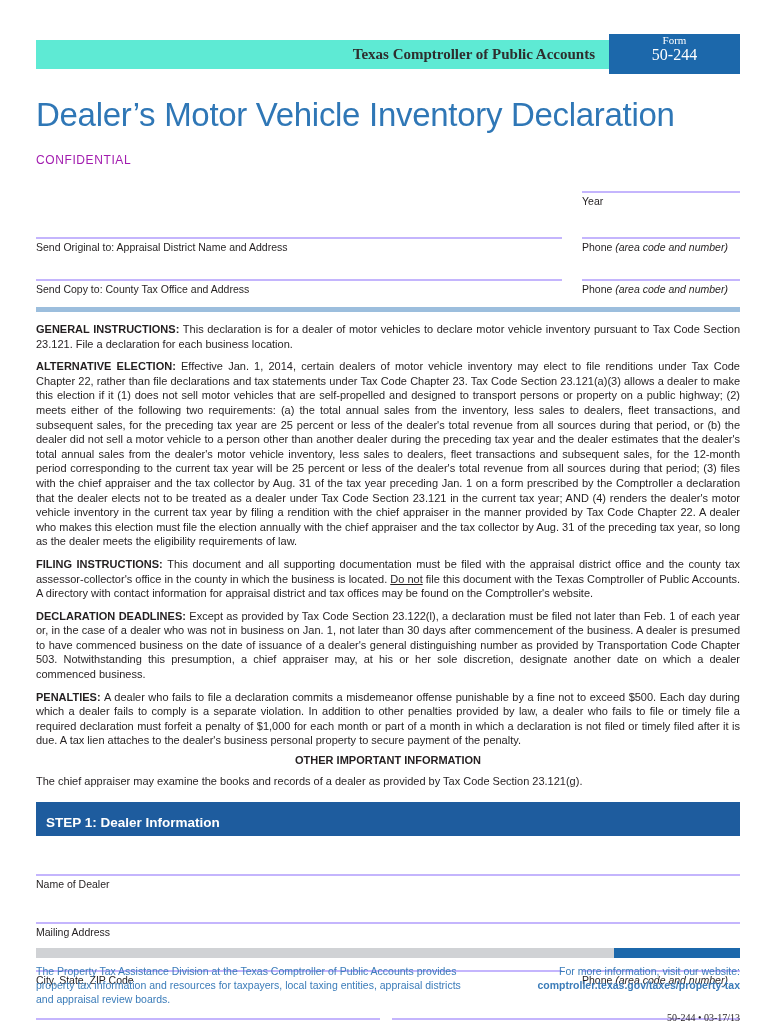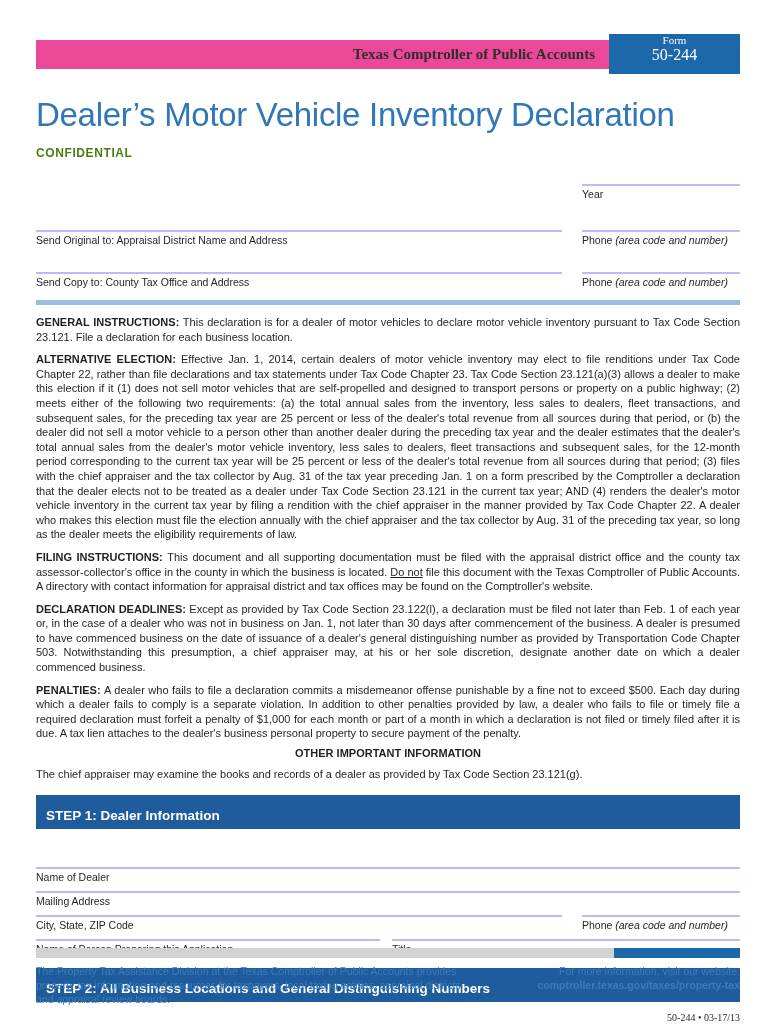--- a/index.html
+++ b/index.html
@@ -6,33 +6,33 @@
   html,body { background:#ffffff; }
   .page {
     position:relative; width:770px; height:1024px; background:#ffffff;
     font-family:"Liberation Sans", sans-serif; color:#231f20; overflow:hidden;
   }
   .content { position:absolute; left:36px; top:34px; width:704px; }
 
   
   .hdr { display:flex; align-items:flex-start; }
   .hdr-gray {
-    flex:1; height:29px; margin-top:6px; background:#ec4899;
+    flex:1; height:29px; margin-top:6px; background:#5eead4;
     display:flex; align-items:center; justify-content:flex-end; padding-right:14px;
     font-family:"Liberation Serif", serif; font-weight:bold; font-size:15px; color:#2e2e2e;
   }
   .hdr-form {
     width:131px; height:40px; background:#1c68ab; color:#ffffff; text-align:center;
     font-family:"Liberation Serif", serif; padding-top:0;
   }
   .hdr-form .f1 { font-size:11px; line-height:12px; }
   .hdr-form .f2 { font-size:16px; line-height:18px; }
 
   .doc-title { margin-top:22px; font-size:33px; font-weight:300; color:#2f77b6; letter-spacing:-0.3px; }
-  .confidential { margin-top:12px; font-size:12px; font-weight:bold; color:#4d7c0f; letter-spacing:0.6px; }
+  .confidential { margin-top:19px; font-size:12px; font-weight:normal; color:#a21caf; letter-spacing:0.6px; }
 
   
   .fill-row { display:flex; }
   .fill {
     border-top:2px solid #c4b5fd; padding-top:2px;
     font-size:10.5px; color:#231f20;
   }
   .fill .hint { font-style:italic; }
   .grow { flex:1; }
   .right-col { width:158px; margin-left:20px; }
@@ -48,21 +48,21 @@
   .center-head { text-align:center; font-weight:bold; font-size:11px; margin-top:6px; }
   .para.plain { text-align:left; margin-top:8px; }
 
   
   .step-bar {
     margin-top:13px; background:#1e5c9e; color:#ffffff;
     font-size:13.5px; font-weight:600; padding:13px 10px 6px 10px;
   }
 
   .gap-lg { margin-top:38px; }
-  .gap-row { margin-top:8px;align-items:flex-end; }
+  .gap-row { margin-top:32px;align-items:flex-end; }
 
   .prep-col { width:344px; }
   .title-col { flex:1; margin-left:12px; }
 
   
   .footer { position:absolute; left:36px; top:948px; width:704px; }
   .foot-bar { display:flex; }
   .foot-gray { flex:1; height:10px; background:#d0d2d5; }
   .foot-blue { width:126px; height:10px; background:#1c68ab; }
   .foot-text { display:flex; margin-top:6px; }

